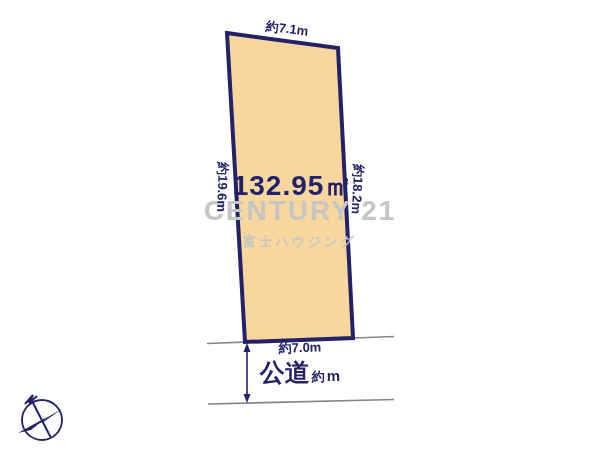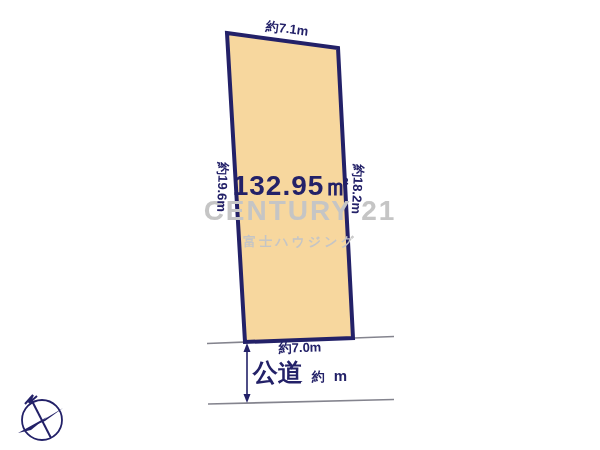--- a/index.html
+++ b/index.html
@@ -13,21 +13,21 @@
   .dim-top{left:287px;top:29px;transform:translate(-50%,-50%) rotate(7.5deg);}
   .dim-left{left:222px;top:187px;transform:translate(-50%,-50%) rotate(92deg);}
   .dim-right{left:357px;top:189px;transform:translate(-50%,-50%) rotate(93deg);}
   .dim-bottom{left:300px;top:348px;transform:translate(-50%,-50%) rotate(-1.5deg);}
   .area-label{
     left:293px;top:186px;transform:translate(-50%,-50%);
     font-size:28px;letter-spacing:1px;
   }
   .road-label{
     left:300px;top:372px;transform:translate(-50%,-50%);
-    display:flex;align-items:baseline;gap:9px;
+    display:flex;align-items:baseline;gap:2px;
   }
   .road-type{font-size:25px;}
   .road-approx{font-size:13px;}
   .road-value{font-size:29px;}
   .road-unit{font-size:15px;}
   .watermark{
     position:absolute;left:0;right:0;z-index:2;text-align:center;
     color:#c5c5c5;font-weight:bold;
   }
   .wm-brand{top:197px;font-size:28px;letter-spacing:2px;line-height:1;}

